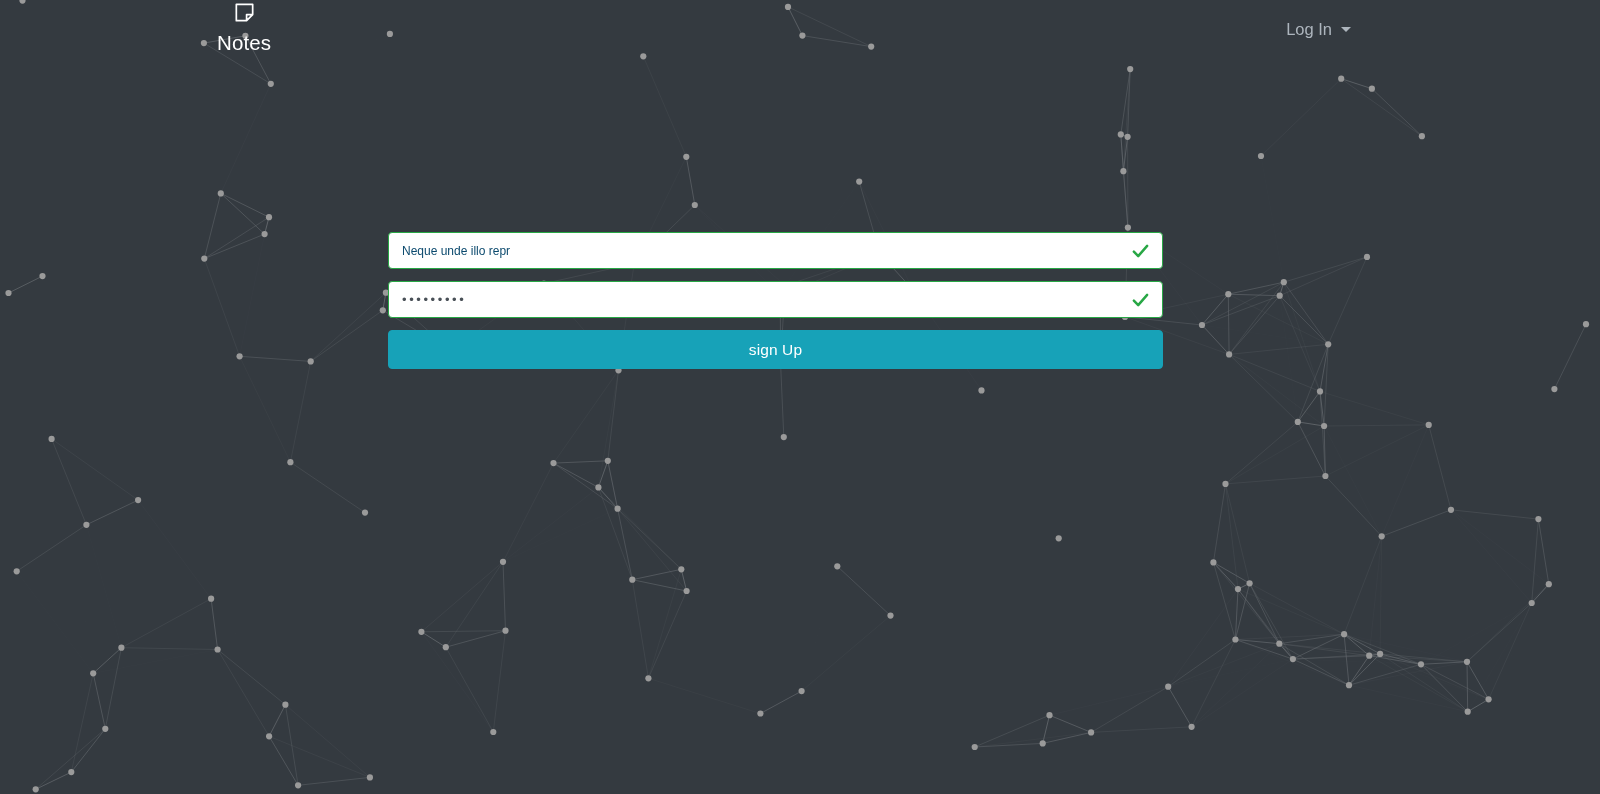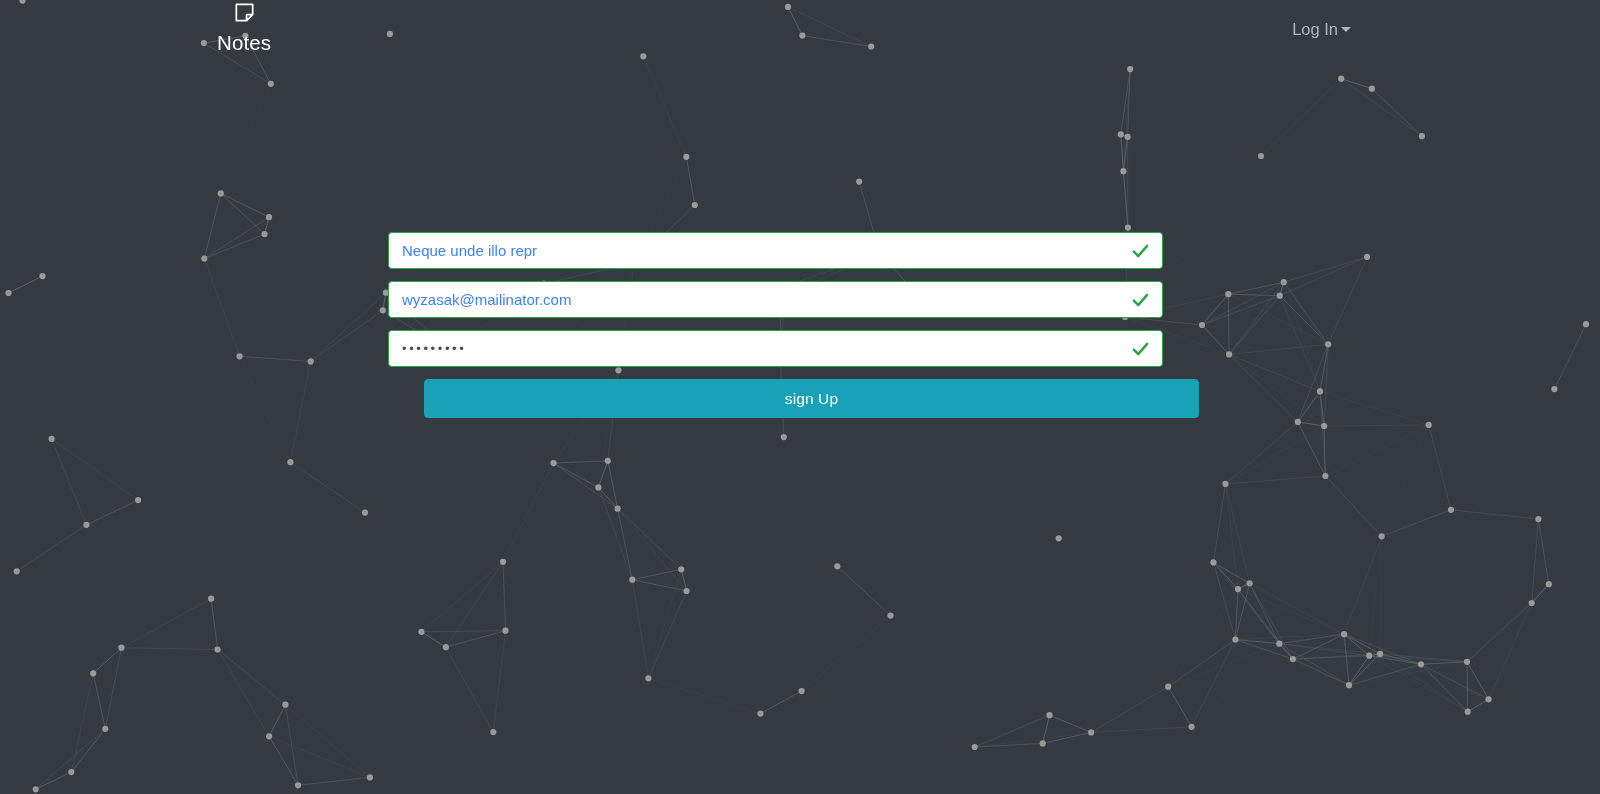--- a/index.html
+++ b/index.html
@@ -54,21 +54,21 @@
     width: 19px;
     height: 19px;
     display: block;
   }
   .nav-right {
     margin-right: 233px;
   }
   .nav-link {
     display: flex;
     align-items: center;
-    gap: 3px;
+    gap: 9px;
     color: #adb5bd;
     font-size: 16.5px;
     cursor: pointer;
     user-select: none;
   }
   .caret {
     width: 0;
     height: 0;
     border-left: 5px solid transparent;
     border-right: 5px solid transparent;
@@ -98,23 +98,23 @@
     min-width: 0;
   }
   .field.full { width: 100%; }
 
   .input {
     width: 100%;
     height: 37px;
     border: 1px solid #28a745;
     border-radius: 4px;
     background: #ffffff;
-    color: #3b82f6;
+    color: #0c4a6e;
     font-family: "Liberation Sans", sans-serif;
-    font-size: 15px;
+    font-size: 12px;
     line-height: 35px;
     padding: 0 44px 0 13px;
     outline: none;
     display: block;
     cursor: text;
     white-space: nowrap;
     overflow: hidden;
   }
   .input.pw {
     letter-spacing: 2.6px;
@@ -139,21 +139,20 @@
     border: 1px solid #17a2b8;
     border-radius: 4px;
     color: #ffffff;
     font-family: "Liberation Sans", sans-serif;
     font-size: 15.5px;
     cursor: pointer;
     display: flex;
     align-items: center;
     justify-content: center;
     letter-spacing: .1px;
-    margin-left: 36px;
   }
 </style>
 </head>
 <body>
 
 <svg id="particles-bg" viewBox="0 0 1600 794" preserveAspectRatio="none" aria-hidden="true">
   <g id="bg-lines" stroke="#8e9296" stroke-width="1" fill="none" opacity="0.55">
       <line x1="389.9" y1="33.9" x2="270.8" y2="83.8" stroke-opacity="0.02"></line>
       <line x1="264.6" y1="234.1" x2="239.6" y2="356.3" stroke-opacity="0.05"></line>
       <line x1="264.6" y1="234.1" x2="204.3" y2="258.6" stroke-opacity="0.51"></line>
@@ -579,28 +578,20 @@
 
     <div class="row">
       <div class="field">
         <input class="input" type="text" value="Neque unde illo repr" placeholder="First Name" style="">
         <svg class="valid-icon" viewBox="0 0 20 20">
           <path d="M3 10.6 L7.6 15.4 L17 4.6" fill="none" stroke="#28a745" stroke-width="2.6" stroke-linecap="round" stroke-linejoin="round"></path>
         </svg>
       </div>
     </div>
 
-    <div class="row">
-      <div class="field full">
-        <input class="input" type="text" value="wyzasak@mailinator.com" placeholder="Email" style="">
-        <svg class="valid-icon" viewBox="0 0 20 20">
-          <path d="M3 10.6 L7.6 15.4 L17 4.6" fill="none" stroke="#28a745" stroke-width="2.6" stroke-linecap="round" stroke-linejoin="round"></path>
-        </svg>
-      </div>
-    </div>
 
 
     <div class="row">
       <div class="field full">
         <input class="input pw" type="text" value="•••••••••" placeholder="Password" style="">
         <svg class="valid-icon" viewBox="0 0 20 20">
           <path d="M3 10.6 L7.6 15.4 L17 4.6" fill="none" stroke="#28a745" stroke-width="2.6" stroke-linecap="round" stroke-linejoin="round"></path>
         </svg>
       </div>
     </div>

